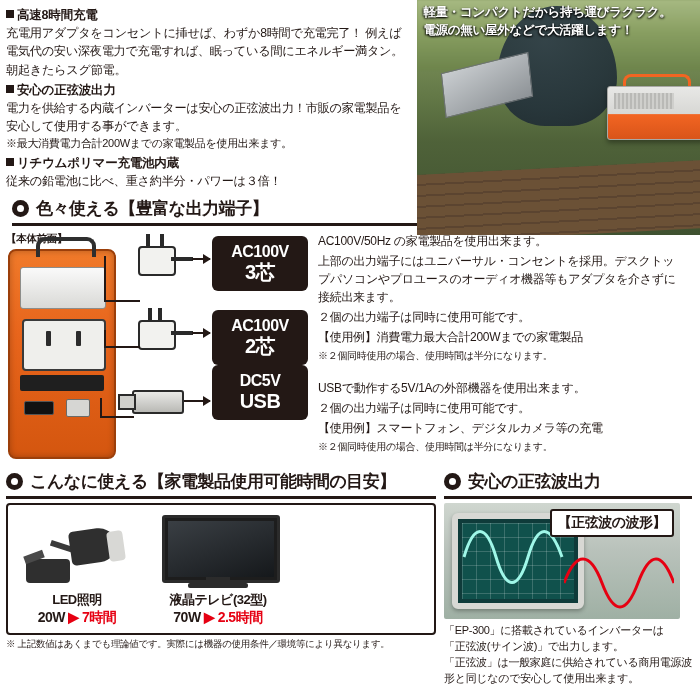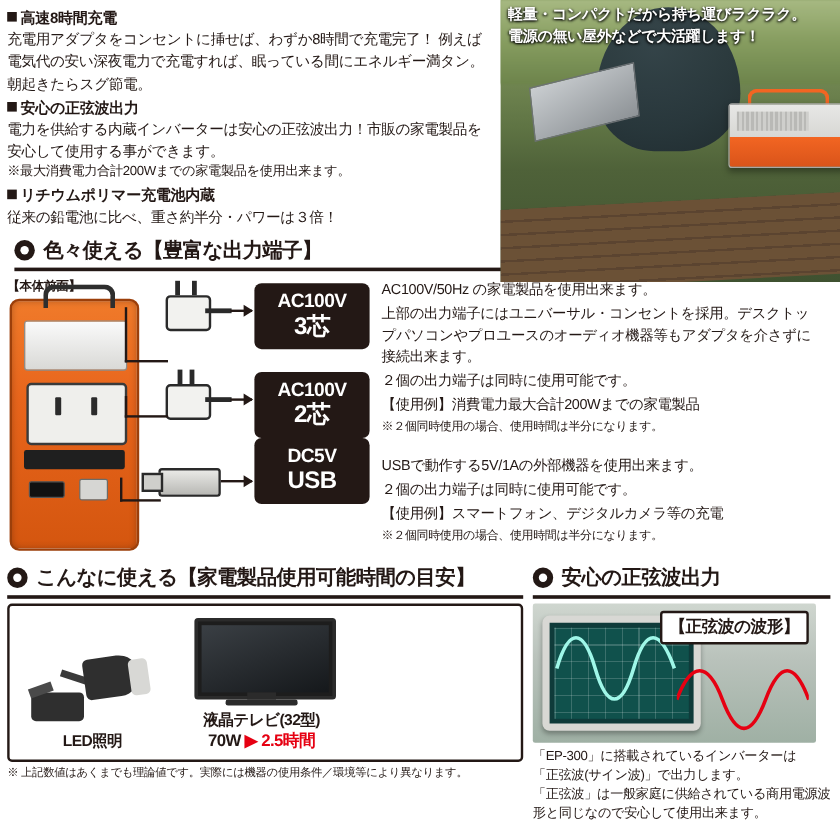--- a/index.html
+++ b/index.html
@@ -354,20 +354,25 @@
             <div class="art">
               <div class="lamp">
                 <div class="base"></div>
                   <div class="clip"></div>
                   <div class="arm"></div>
                 <div class="head"></div>
                   <div class="lens"></div>
               </div>
             </div>
             <div class="nm">LED照明</div>
+            <div class="val">
+              <span>20W</span>
+              <span class="arw">▶</span>
+              <span class="hr">7時間</span>
+            </div>
           </div>
 
           <div class="app">
             <div class="art">
               <div class="tv">
                   <div class="screen"></div>
                   <div class="stand"></div>
                   <div class="foot"></div>
                 </div>
             </div>

